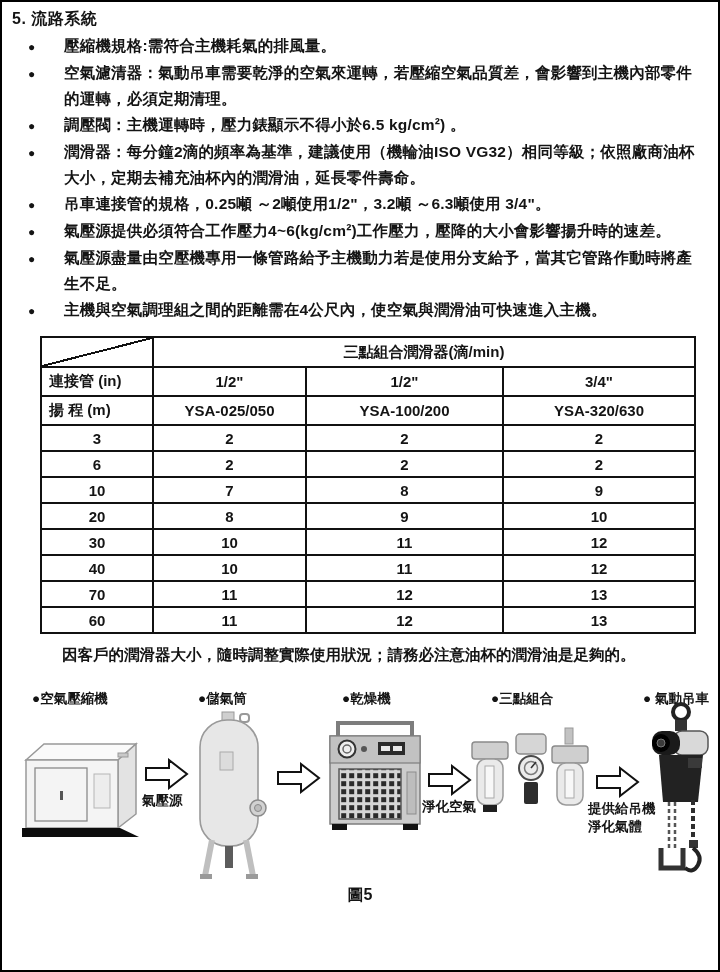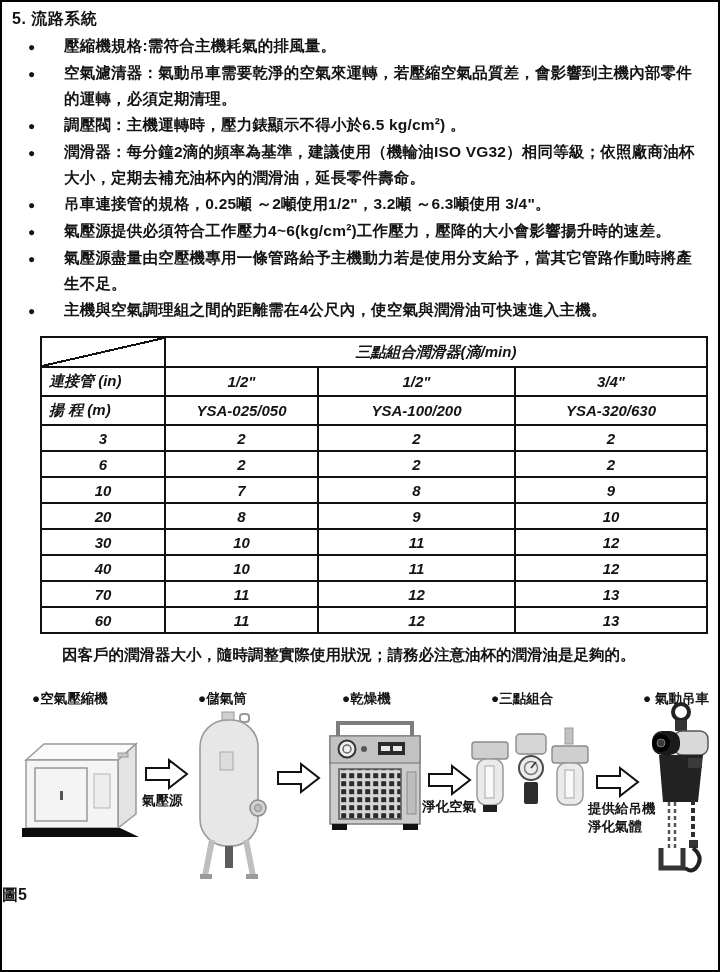--- a/index.html
+++ b/index.html
@@ -7,42 +7,42 @@
   .page {
     position:relative; width:720px; height:972px; background:#fff;
     border:2px solid #000; overflow:hidden;
   }
   .title { margin:7px 0 3px 10px; font-size:16px; font-weight:700; letter-spacing:.5px; }
   .bullets { margin:2px 12px 0 26px; }
   .bullet { display:flex; align-items:flex-start; }
   .bullet .marker { width:36px; min-width:36px; font-size:12px; line-height:26px; padding-top:1px; }
   .bullet .text { flex:1; font-size:15.5px; font-weight:600; line-height:26px; letter-spacing:.2px; }
 
-  .spec-table { border-collapse:collapse; margin:12px 0 0 38px; table-layout:fixed;font-style:italic; }
+  .spec-table { border-collapse:collapse; margin:12px 0 0 38px; table-layout:fixed; }
   .spec-table td { border:2px solid #111; font-size:15px; font-weight:600; text-align:center; padding:2px 4px; }
   .spec-table td.lbl { text-align:left; padding-left:7px; }
-  .c0 { width:124px; } .c1 { width:153px; } .c2 { width:197px; } .c3 { width:192px; }
+  .c0 { width:112px; } .c1 { width:153px; } .c2 { width:197px; } .c3 { width:192px; }
   .r-head td { height:30px; }
   .r-std td  { height:29px; }
   .r-press td{ height:54px; }
   .r-data td { height:26px; font-size:15px; }
   .corner {
     background:
       linear-gradient(to bottom right,
         transparent calc(50% - 1px), #111 calc(50% - 1px),
         #111 calc(50% + 1px), transparent calc(50% + 1px));
   }
 
   .note { margin:11px 14px 0 60px; font-size:15.5px; font-weight:600; }
 
   .diagram { position:relative; height:222px; margin-top:20px; }
   .eq-label { position:absolute; font-size:13.5px; font-weight:600; white-space:nowrap; }
   .arrow-label { position:absolute; font-size:13.5px; font-weight:600; white-space:nowrap; line-height:18px; }
   .eq, .flow-arrow { position:absolute; }
-  .caption { position:absolute; left:0; right:0; bottom:2px; text-align:left; font-size:16px; font-weight:700; }
+  .caption { position:absolute; left:0; right:0; bottom:2px; text-align:center; font-size:16px; font-weight:700; }
 </style>
 </head>
 <body>
 
 <div class="page">
 
   <div class="title">5. 流路系統</div>
 
   <div class="bullets">
     <div class="bullet">

